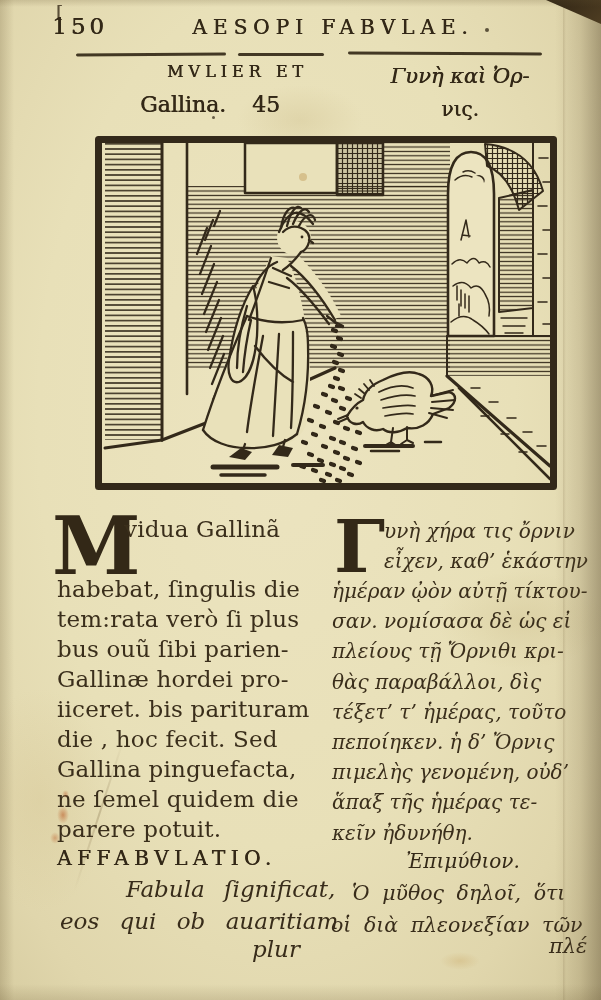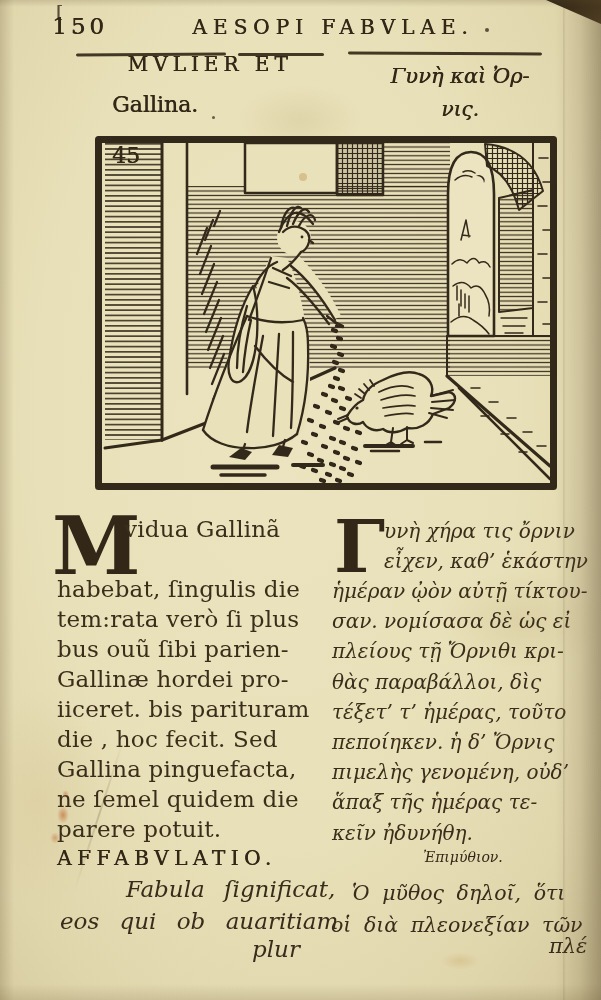--- a/index.html
+++ b/index.html
@@ -32,27 +32,27 @@
 
   <span class="abs antique" style="left:56px;top:2px;font-size:17px;opacity:.8;">[</span>
   <div class="abs antique" style="left:52px;top:13px;font-size:23px;letter-spacing:4px;color:#332817;">150</div>
   <div class="abs antique" style="left:168px;top:15px;width:330px;text-align:center;font-size:20px;letter-spacing:6px;color:#332817;">AESOPI FABVLAE.</div>
   <div class="abs" style="left:485px;top:28px;width:4px;height:4px;border-radius:50%;background:#3a2f1d;opacity:.8;"></div>
 
   <div class="rule" style="left:76px;top:53px;width:150px;transform:rotate(-.4deg);"></div>
   <div class="rule" style="left:238px;top:53px;width:86px;"></div>
   <div class="rule" style="left:348px;top:52px;width:194px;transform:rotate(.3deg);"></div>
 
-  <div class="abs antique" style="left:112px;top:52px;width:196px;text-align:center;font-size:20px;letter-spacing:5px;color:#332817;">MVLIER ET</div>
-  <div class="abs" style="left:112px;top:92px;width:196px;display:flex;justify-content:center;gap:26px;font-size:22px;color:#332817;flex-direction:column;">
+  <div class="abs antique" style="left:112px;top:62px;width:196px;text-align:right;font-size:16px;letter-spacing:5px;color:#332817;">MVLIER ET</div>
+  <div class="abs" style="left:112px;top:92px;width:196px;display:flex;justify-content:center;gap:26px;font-size:22px;color:#332817;">
     <span class="antique">Gallina.</span>
     <span class="antique">45</span>
   </div>
   <div class="abs antique" style="left:376px;top:64px;width:168px;text-align:center;font-size:21px;font-style:italic;color:#332817;">Γυνὴ καὶ Ὀρ-</div>
-  <div class="abs antique" style="left:376px;top:97px;width:168px;text-align:center;font-size:20px;font-style:italic;color:#332817;">νις.</div>
+  <div class="abs antique" style="left:376px;top:97px;width:168px;text-align:center;font-size:20px;color:#332817;">νις.</div>
   <div class="abs" style="left:212px;top:116px;width:3px;height:3px;border-radius:50%;background:#3a2f1d;opacity:.75;"></div>
 
   <figure class="abs" style="left:95px;top:136px;width:462px;height:354px;">
     <svg width="462" height="354" viewBox="0 0 462 354">
       <defs>
         <pattern id="hH" width="6" height="5.2" patternUnits="userSpaceOnUse">
           <path d="M0 2.6 H6" stroke="#33291a" stroke-width="1.5"></path>
         </pattern>
         <pattern id="hH2" width="6" height="4.4" patternUnits="userSpaceOnUse">
           <path d="M0 2.2 H6" stroke="#33291a" stroke-width="1.2"></path>
@@ -222,21 +222,21 @@
     <div class="gln">ἡμέραν ᾠὸν αὐτῇ τίκτου-</div>
     <div class="gln">σαν. νομίσασα δὲ ὡς εἰ</div>
     <div class="gln">πλείους τῇ Ὄρνιθι κρι-</div>
     <div class="gln">θὰς παραβάλλοι, δὶς</div>
     <div class="gln">τέξετ’ τ’ ἡμέρας, τοῦτο</div>
     <div class="gln">πεποίηκεν. ἡ δ’ Ὄρνις</div>
     <div class="gln">πιμελὴς γενομένη, οὐδ’</div>
     <div class="gln">ἅπαξ τῆς ἡμέρας τε-</div>
     <div class="gln">κεῖν ἠδυνήθη.</div>
   </div>
-  <div class="abs" style="left:378px;top:849px;width:170px;text-align:center;font-size:14px;font-style:italic;color:#332817;">Ἐπιμύθιον.</div>
+  <div class="abs" style="left:378px;top:849px;width:170px;text-align:center;font-size:20px;font-style:italic;color:#332817;">Ἐπιμύθιον.</div>
   <div class="abs" style="left:352px;top:881px;font-size:20.5px;font-style:italic;word-spacing:6px;white-space:nowrap;">Ὁ μῦθος δηλοῖ, ὅτι</div>
   <div class="abs" style="left:331px;top:913px;font-size:20.5px;font-style:italic;word-spacing:6px;white-space:nowrap;">οἱ διὰ πλεονεξίαν τῶν</div>
   <div class="abs catch" style="left:505px;top:934px;font-size:21px;margin-left:44px;">πλέ</div>
 
   <div class="stain" style="left:57px;top:806px;width:12px;height:18px;background:radial-gradient(ellipse,rgba(187,95,42,.6),rgba(187,95,42,0) 70%);"></div>
   <div class="stain" style="left:50px;top:832px;width:10px;height:12px;background:radial-gradient(ellipse,rgba(192,110,58,.5),rgba(192,110,58,0) 70%);"></div>
   <div class="stain" style="left:62px;top:790px;width:7px;height:8px;background:radial-gradient(ellipse,rgba(184,90,40,.45),rgba(184,90,40,0) 70%);"></div>
   <div class="stain" style="left:440px;top:952px;width:40px;height:18px;background:radial-gradient(ellipse,rgba(198,160,90,.30),rgba(198,160,90,0) 70%);"></div>
   <div class="edge" style="left:98px;top:735px;width:2px;height:160px;transform:rotate(18deg);background:linear-gradient(rgba(120,98,60,0),rgba(120,98,60,.28),rgba(120,98,60,0));"></div>
 

